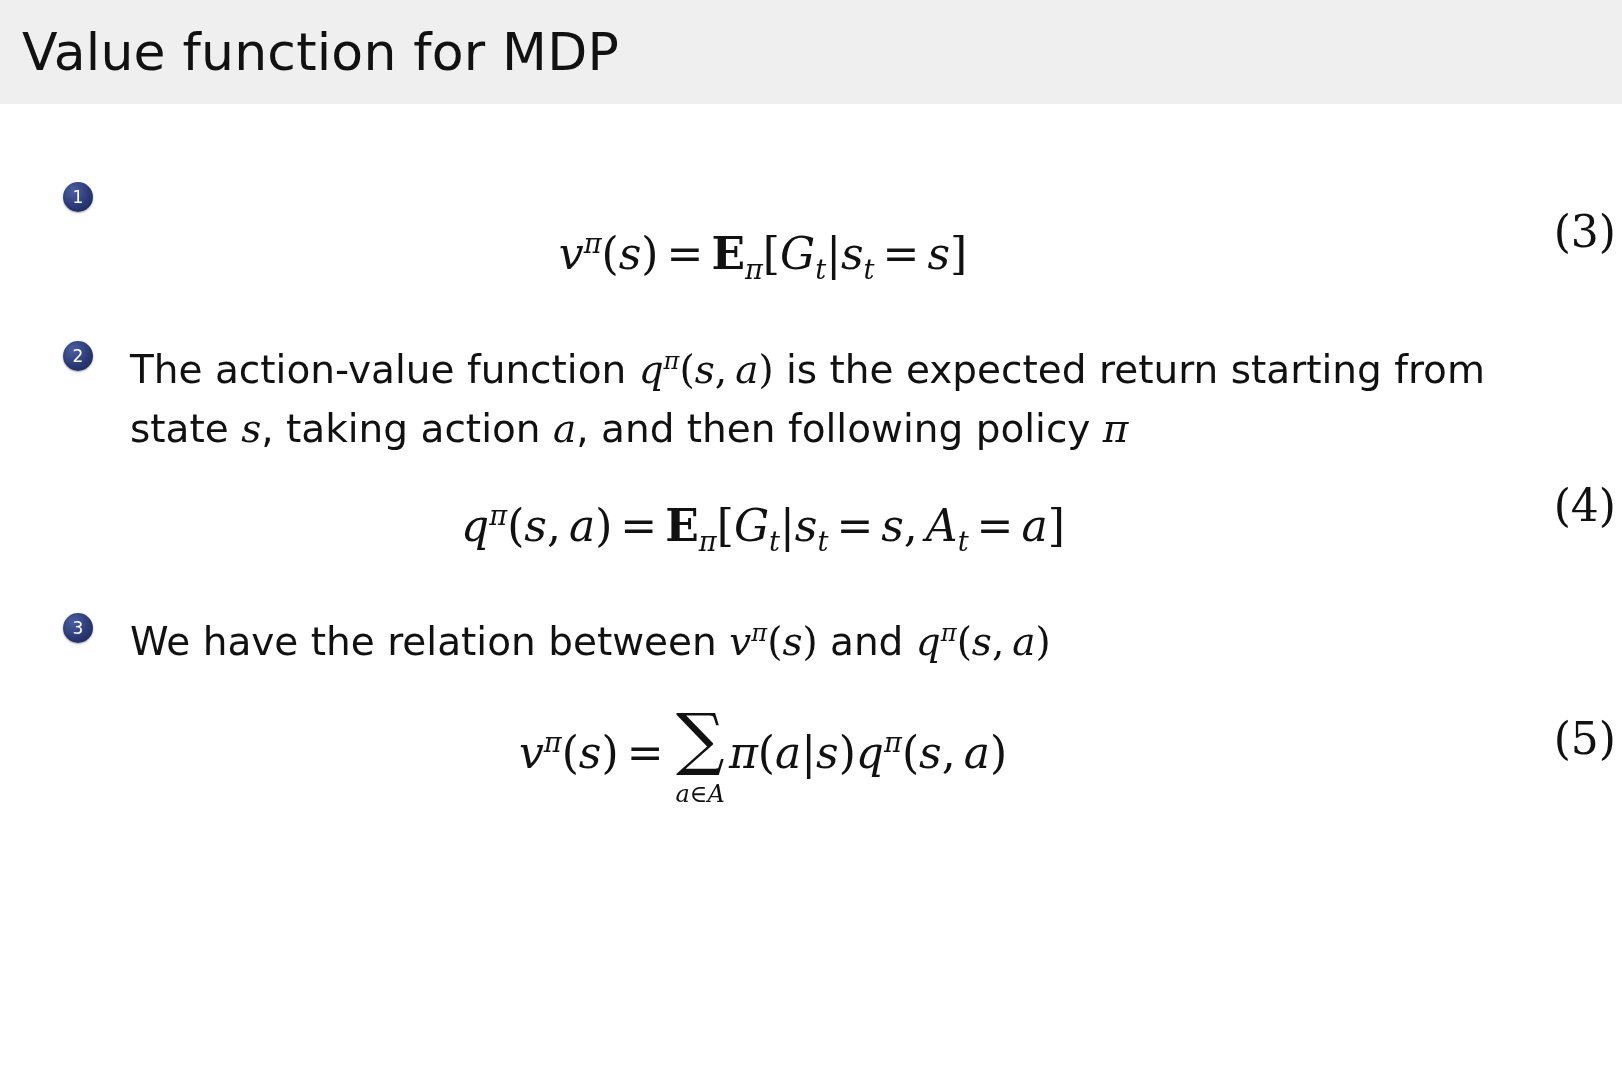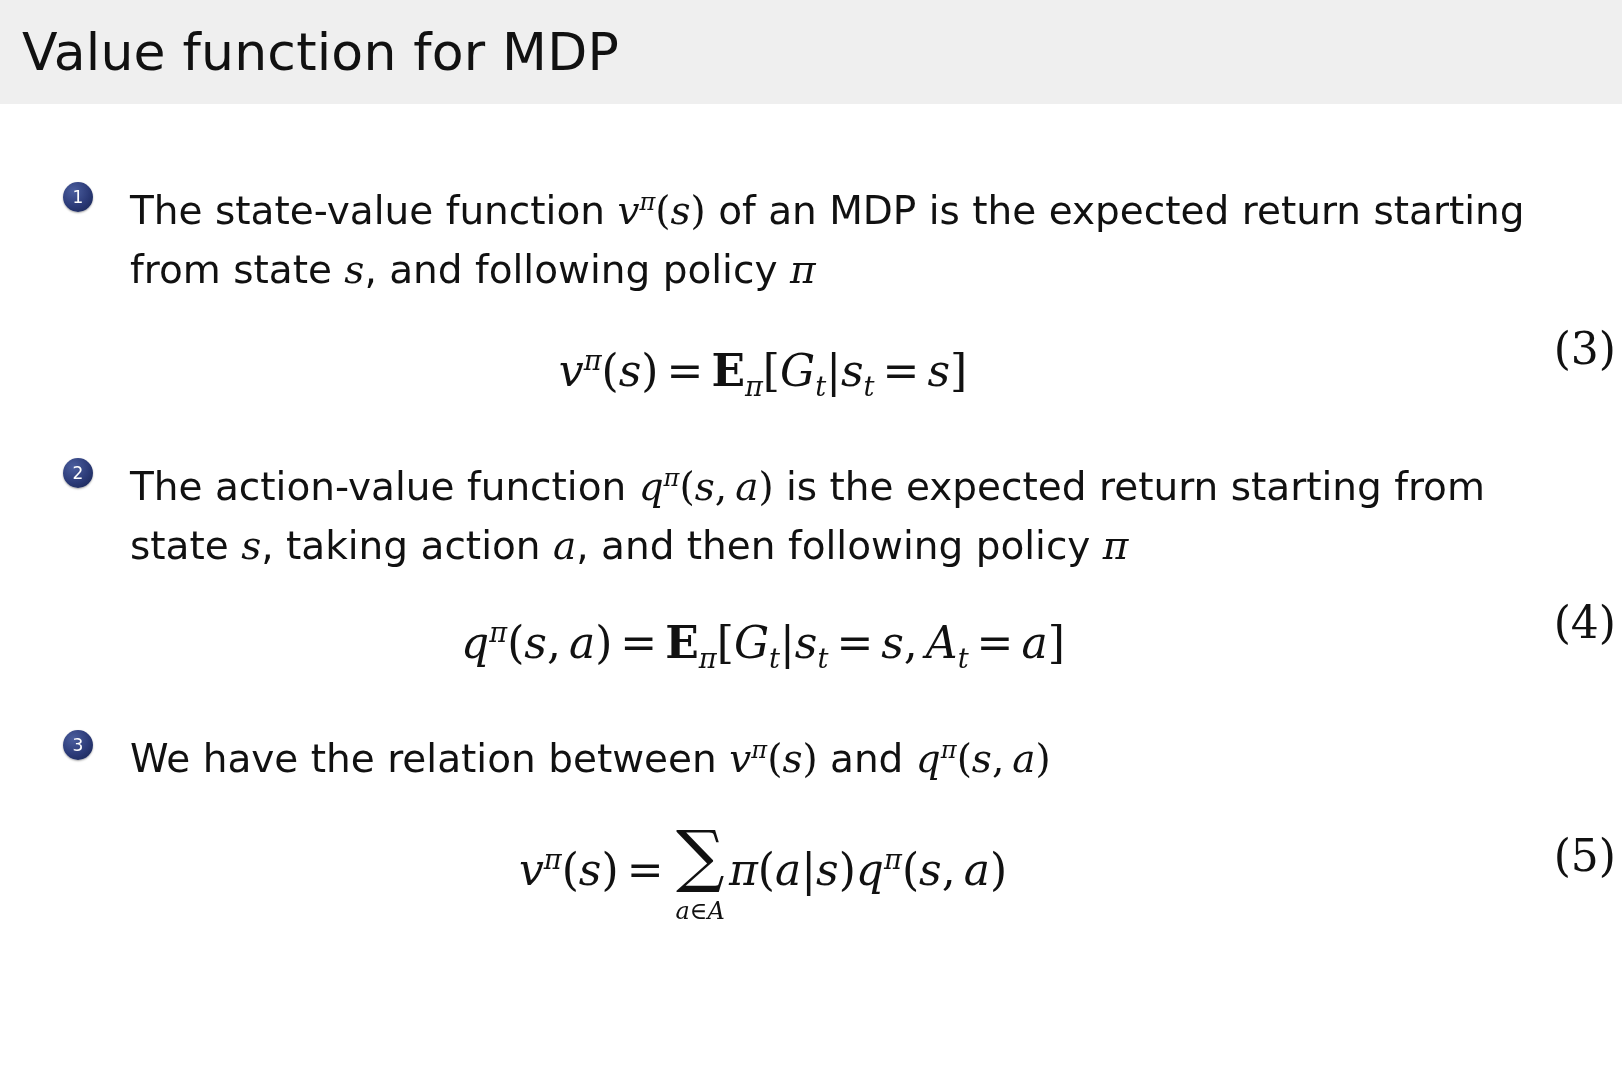--- a/index.html
+++ b/index.html
@@ -171,23 +171,20 @@
 <div class="slide">
 
   <div class="title-bar">
     <div class="title-text">Value function for MDP</div>
   </div>
 
   <div class="body">
 
     <div class="item" id="item-1">
       <div class="bullet-num">1</div>
-      <div class="item-text">
-        <span>The state-value function </span><span class="mi">v</span><span class="sup greek">π</span><span class="mup">(</span><span class="mi">s</span><span class="mup">)</span><span> of an MDP is the expected return starting from state </span><span class="mi">s</span><span>, and following policy </span><span class="greek">π</span>
-      </div>
     </div>
 
     <div class="equation-row" id="eq-3">
       <span class="eq-body"><span class="mi">v</span><span class="sup greek">π</span><span class="mup">(</span><span class="mi">s</span><span class="mup">)</span><span class="sp-sm"></span><span class="mup">=</span><span class="sp-sm"></span><span class="bb">E</span><span class="sub greek">π</span><span class="mup">[</span><span class="mi">G</span><span class="sub">t</span><span class="mup">|</span><span class="mi">s</span><span class="sub">t</span><span class="sp-sm"></span><span class="mup">=</span><span class="sp-sm"></span><span class="mi">s</span><span class="mup">]</span></span>
       <span class="eq-tag">(3)</span>
     </div>
 
     <div class="item" id="item-2">
       <div class="bullet-num">2</div>
       <div class="item-text">

